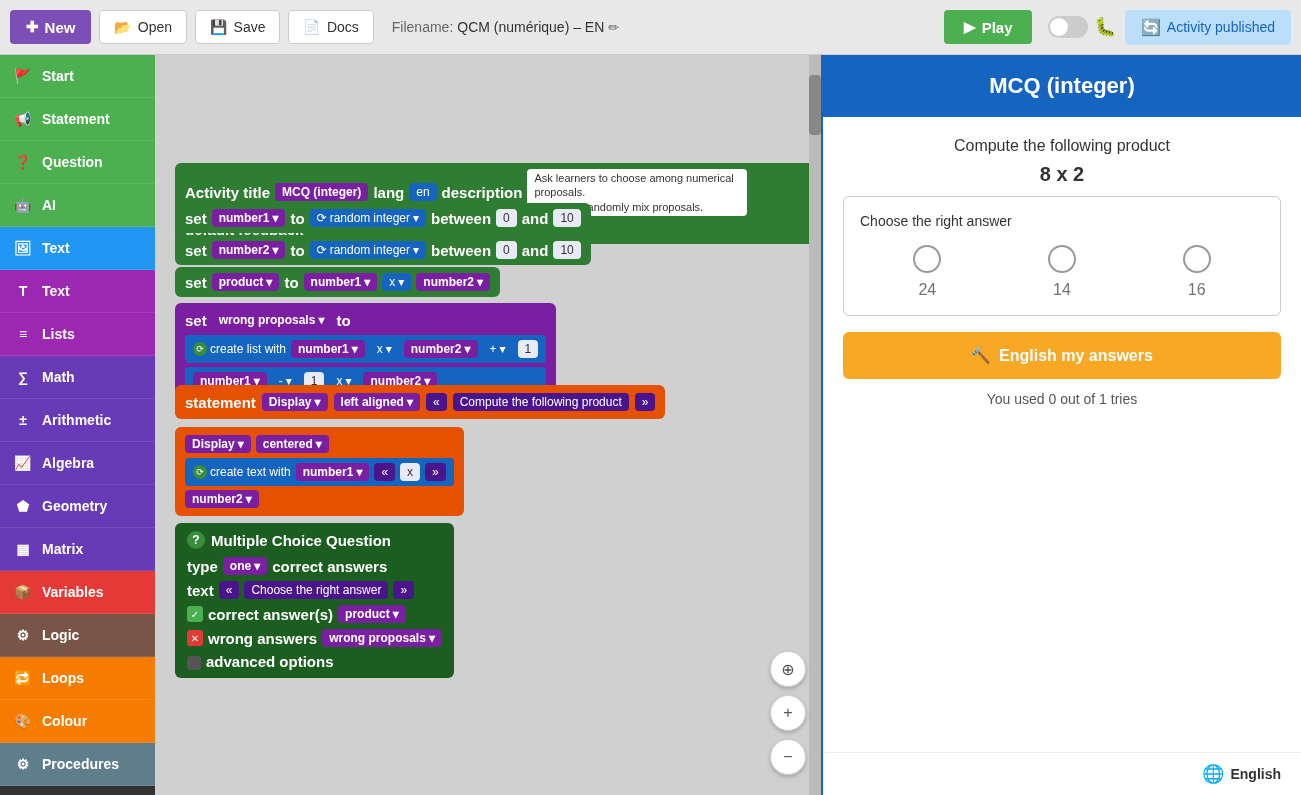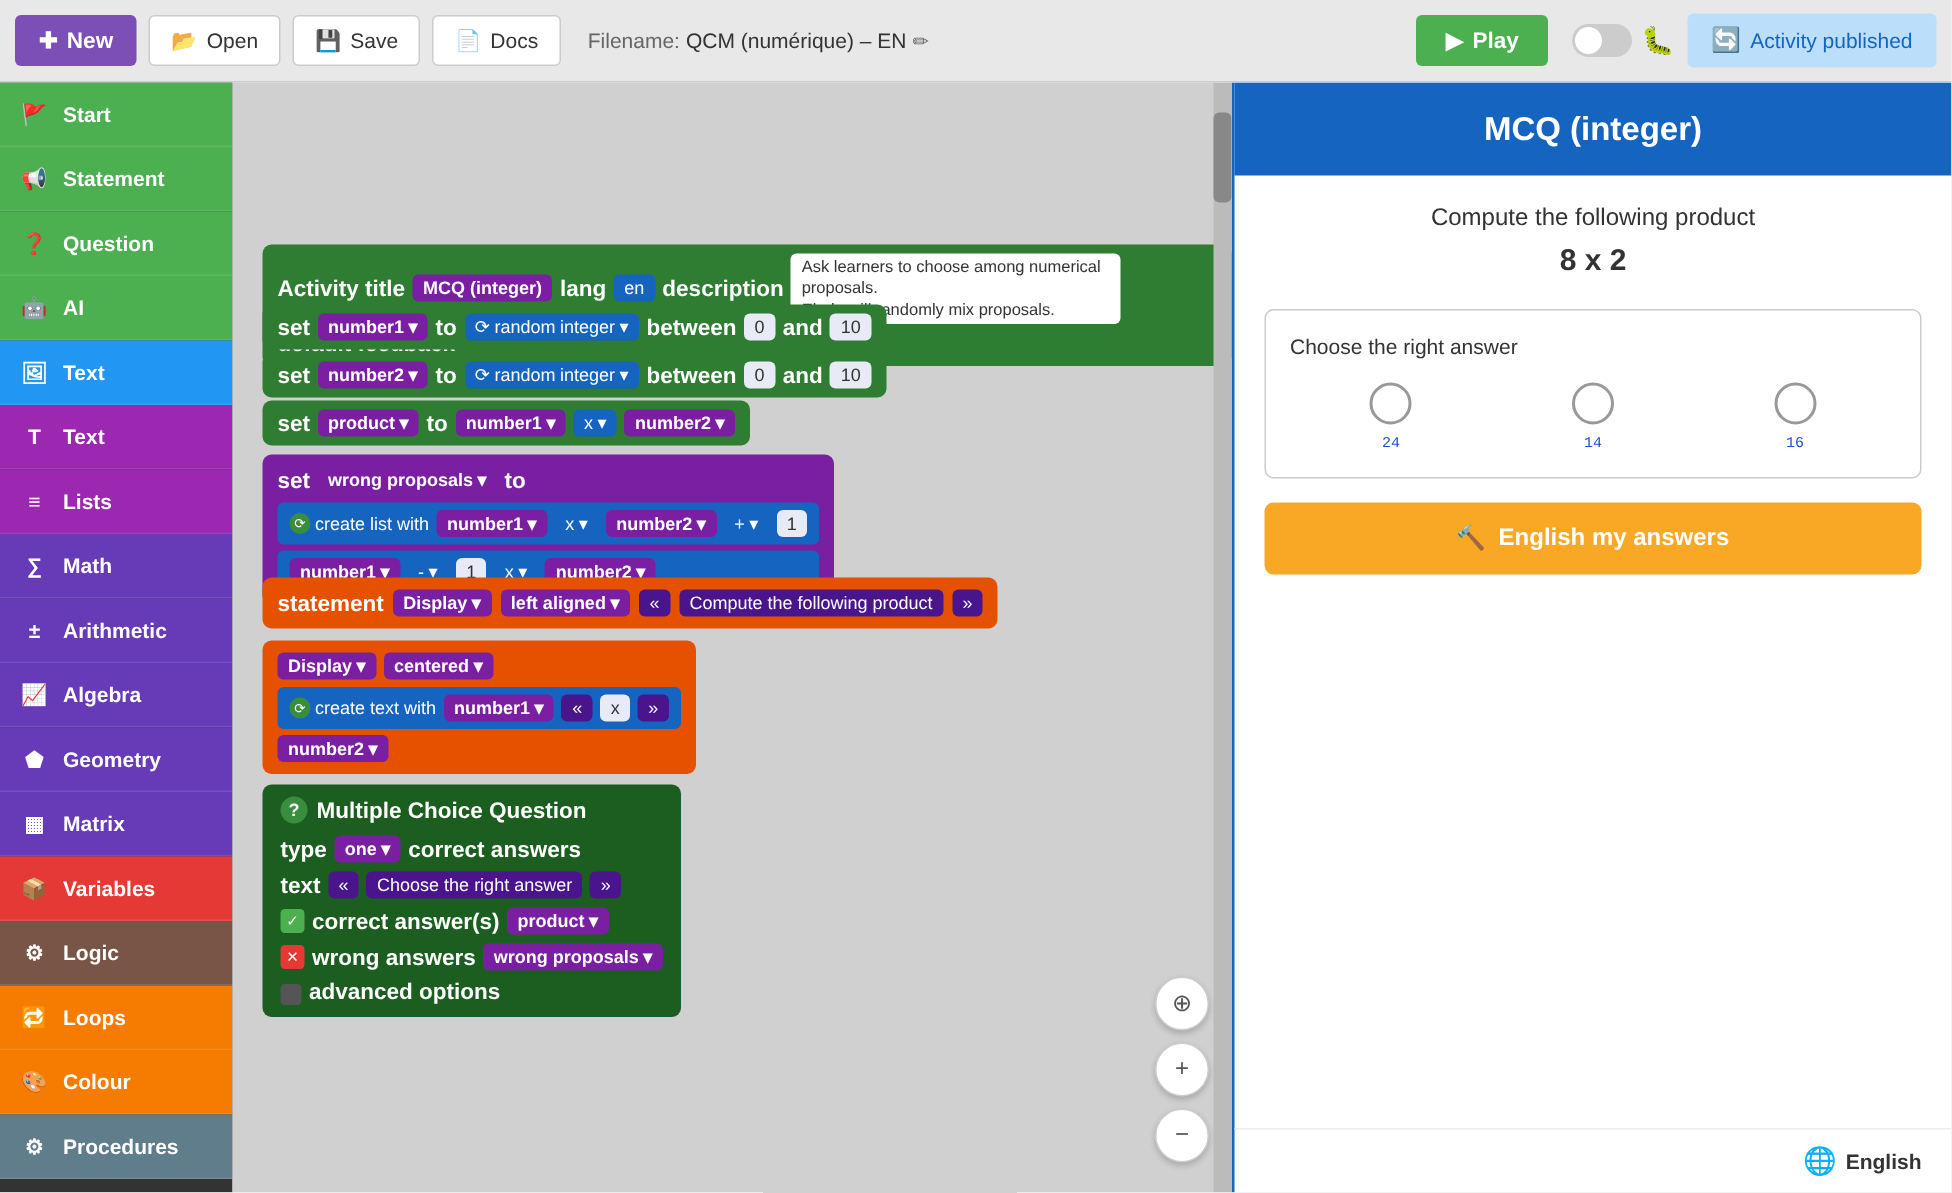--- a/index.html
+++ b/index.html
@@ -60,27 +60,27 @@
 
     
     .canvas-scrollbar { position: absolute; right: 0; top: 0; bottom: 0; width: 12px; background: #bbb; }
     .canvas-scrollbar-thumb { width: 100%; height: 60px; background: #888; border-radius: 4px; position: absolute; top: 20px; }
 
     
     .preview-panel { width: 480px; background: white; display: flex; flex-direction: column; flex-shrink: 0; border-left: 2px solid #1565c0; }
     .preview-header { background: #1565c0; color: white; text-align: center; padding: 18px; font-size: 22px; font-weight: bold; }
     .preview-body { padding: 20px; flex: 1; }
     .preview-compute { text-align: center; font-size: 16px; color: #333; margin-bottom: 8px; }
-    .preview-equation { text-align: center; font-size: 20px; font-weight: bold; color: #333; margin-bottom: 20px; }
+    .preview-equation { text-align: center; font-size: 20px; font-weight: bold; color: #333; margin-bottom: 10px; }
     .preview-choose-box { border: 1px solid #ccc; border-radius: 6px; padding: 16px; margin-bottom: 16px; }
     .preview-choose-label { font-size: 14px; color: #333; margin-bottom: 16px; }
     .preview-options { display: flex; justify-content: space-around; align-items: center; }
     .preview-option { display: flex; flex-direction: column; align-items: center; gap: 8px; }
     .preview-radio { width: 28px; height: 28px; border: 2px solid #999; border-radius: 50%; }
-    .preview-option-label { font-size: 10px; color: #1d4ed8; font-family: Liberation Mono, monospace; }
+    .preview-option-label { font-size: 16px; color: #737373; }
     .preview-validate-btn { background: #f9a825; color: white; border: none; padding: 14px; width: 100%; border-radius: 6px; font-size: 16px; font-weight: bold; cursor: pointer; display: flex; align-items: center; justify-content: center; gap: 8px; margin-bottom: 12px; }
     .preview-tries { text-align: center; font-size: 14px; color: #555; margin-bottom: 20px; }
     .preview-footer { display: flex; align-items: center; justify-content: flex-end; gap: 6px; padding: 10px 20px; border-top: 1px solid #eee; }
     .globe-icon { font-size: 18px; }
     .preview-lang { font-size: 14px; color: #333; font-weight: bold; }
 
     .row-block { display: flex; align-items: center; gap: 5px; background: #2e7d32; border-radius: 6px; padding: 6px 10px; margin-bottom: 4px; flex-wrap: wrap; }
     .inner-purple-block { background: #7b1fa2; border-radius: 6px; padding: 8px 10px; margin-top: 4px; }
     .inner-orange-block { background: #e65100; border-radius: 6px; padding: 8px 10px; margin-bottom: 4px; }
 
@@ -451,20 +451,21 @@
           <div class="preview-option">
             <div class="preview-radio"></div>
             <span class="preview-option-label">16</span>
           </div>
         </div>
       </div>
       <button class="preview-validate-btn">
         <span>🔨</span>
         <span>English my answers</span>
       </button>
+      <p class="preview-tries">You used 0 out of 1 tries</p>
     </div>
     <div class="preview-footer">
       <span class="globe-icon">🌐</span>
       <span class="preview-lang">English</span>
     </div>
   </div>
 
 </div>
 
 </body></html>

